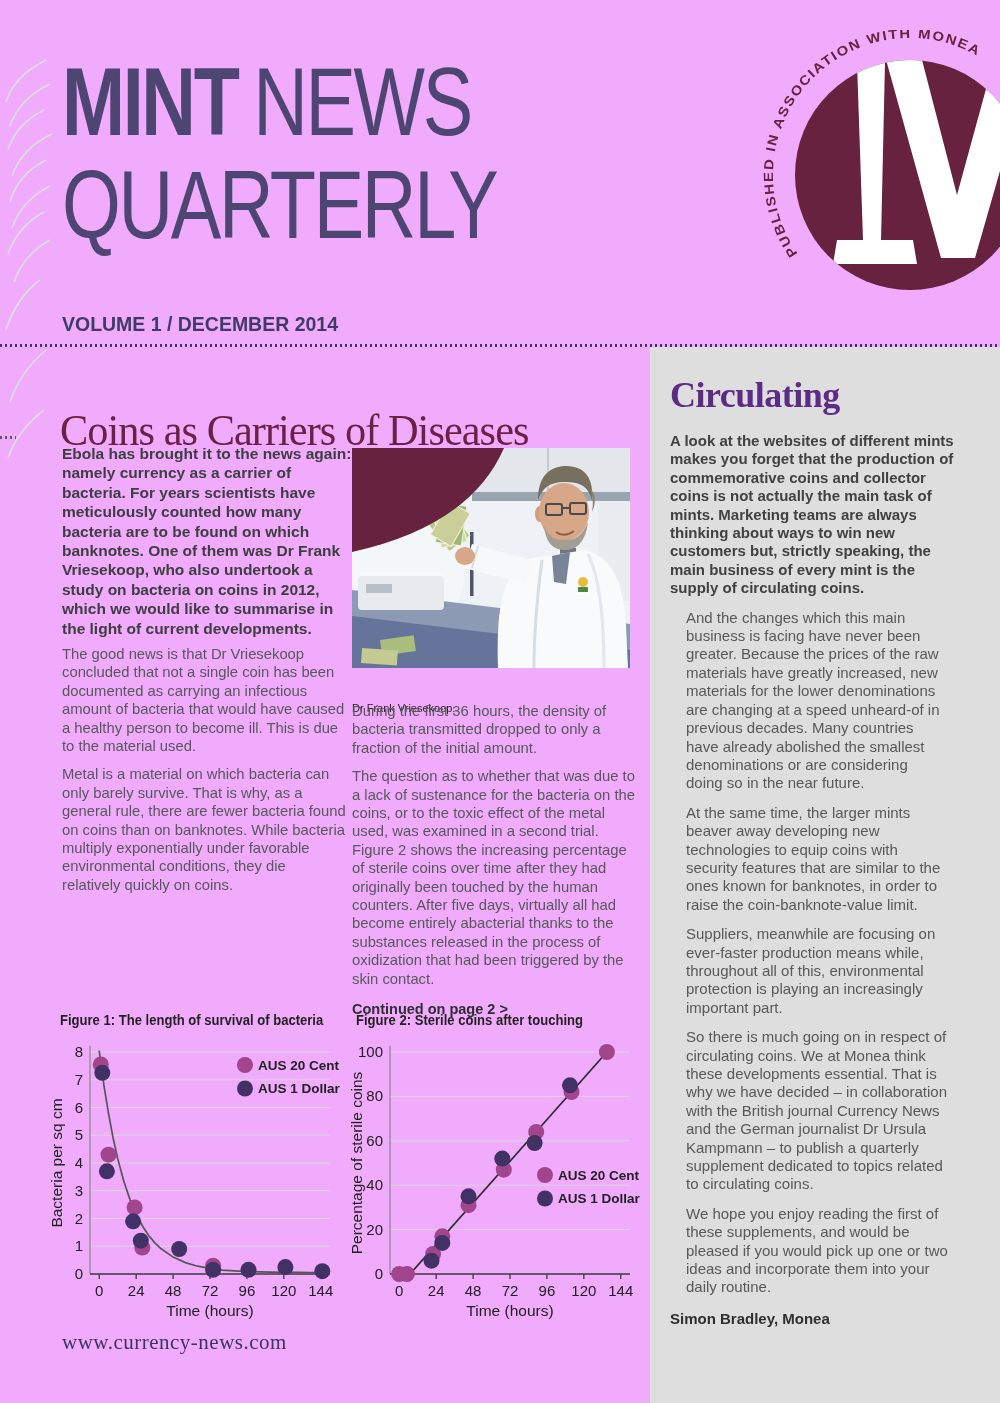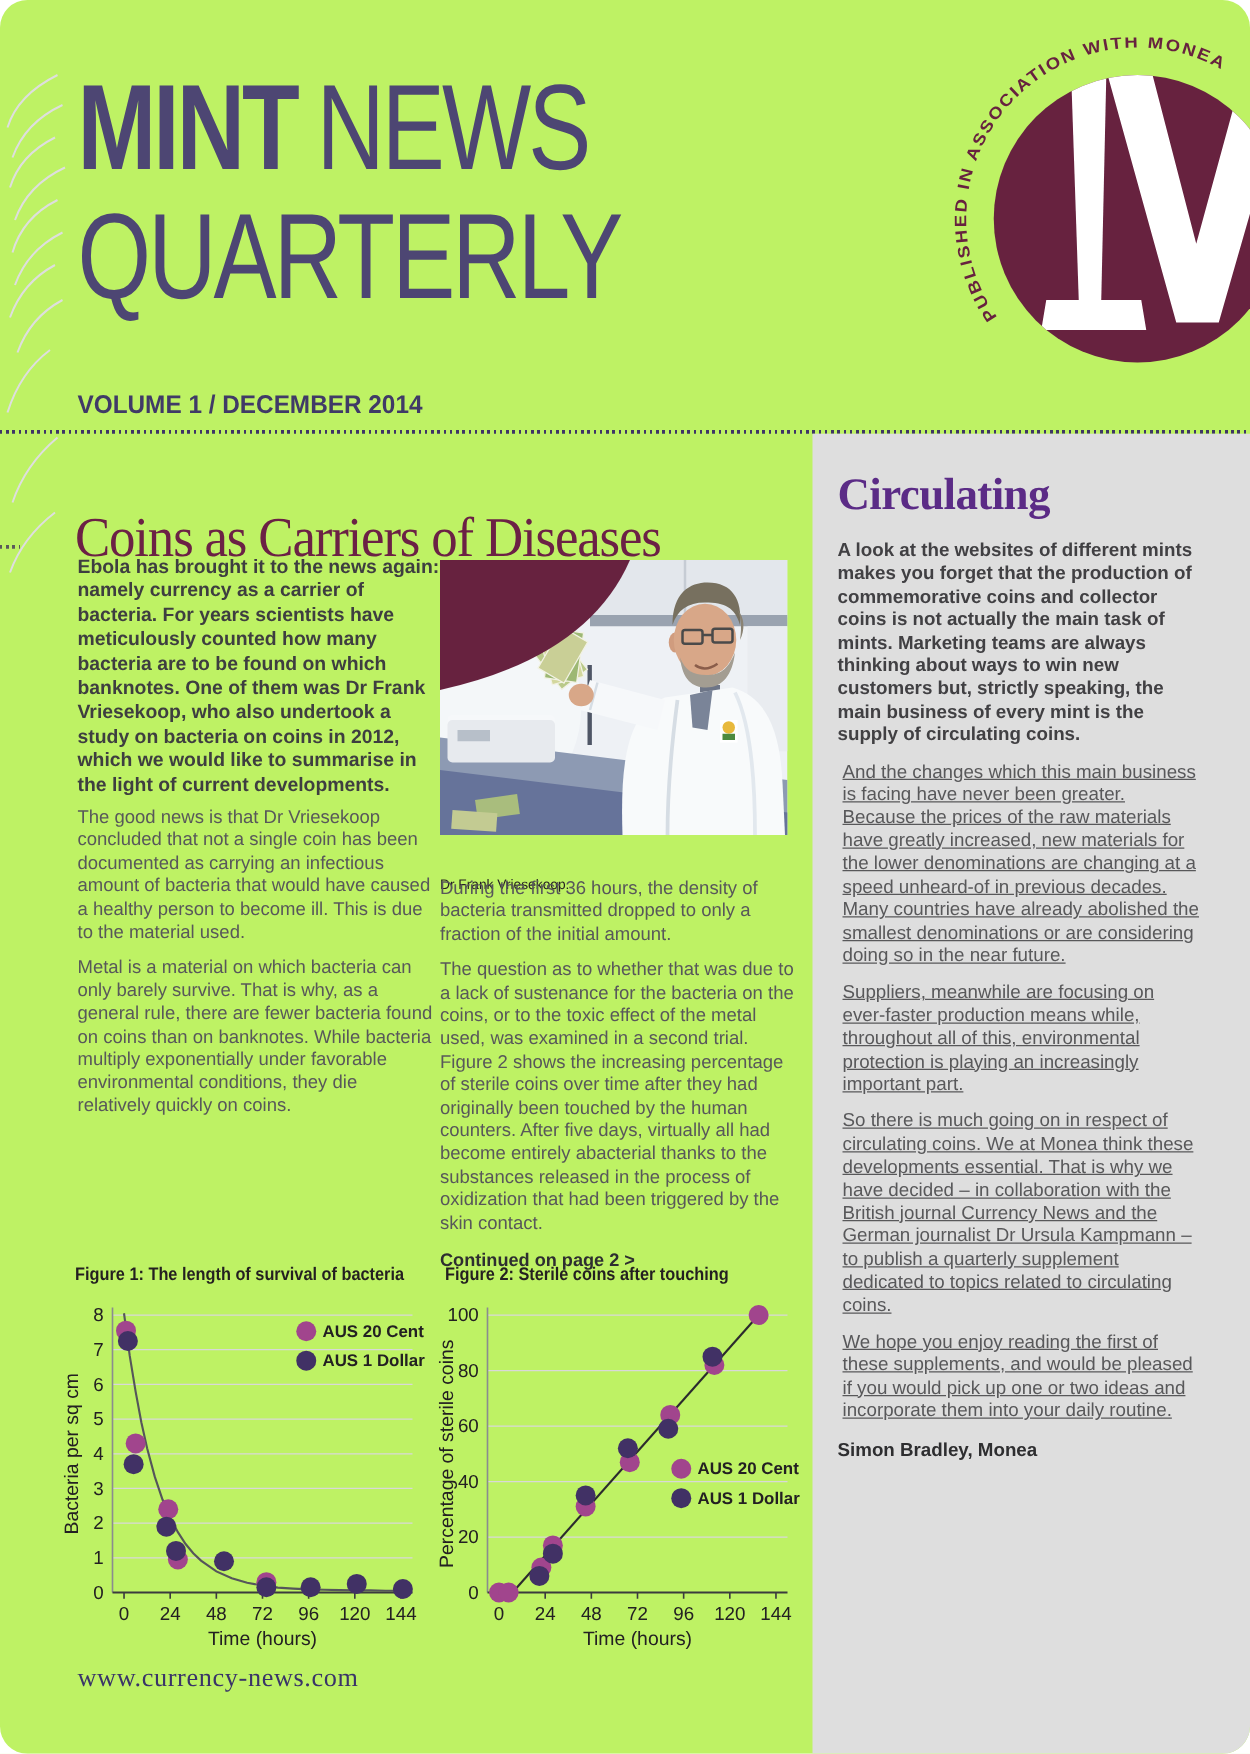--- a/index.html
+++ b/index.html
@@ -1,18 +1,18 @@
 <!DOCTYPE html>
 <html><head>
 <meta charset="utf-8">
 <title>Mint News Quarterly</title>
 <style>
   html,body{margin:0;padding:0;background:#ffffff;}
-  .page{position:relative;width:1000px;height:1403px;background:#bef264;overflow:hidden;
-        font-family:"Liberation Sans","DejaVu Sans",sans-serif;color:#58585a;border-radius:22px;}
+  .page{position:relative;width:1000px;height:1403px;background:#f0abfc;overflow:hidden;
+        font-family:"Liberation Sans","DejaVu Sans",sans-serif;color:#58585a;}
 
   
   .masthead{position:absolute;left:62px;top:50px;color:#4d4673;
             transform:scaleX(0.78);transform-origin:left top;
             font-size:97px;line-height:103px;letter-spacing:-3px;white-space:nowrap;}
   .masthead .b{font-weight:700;}
   .masthead .l{font-weight:400;}
   .masthead .gap{display:inline-block;width:20px;}
   .volume{position:absolute;left:62px;top:312px;font-size:20.5px;font-weight:700;color:#403a67;
           transform:scaleX(0.95);transform-origin:left top;white-space:nowrap;}
@@ -43,21 +43,21 @@
   svg.chart text.tick{font:15px "Liberation Sans",sans-serif;fill:#232022;}
   svg.chart text.axis{font:15.5px "Liberation Sans",sans-serif;fill:#232022;}
   svg.chart text.legend{font:600 13.5px "Liberation Sans",sans-serif;fill:#232022;}
 
   
   .sidebar{position:absolute;left:650px;top:347px;width:350px;height:1056px;background:#dedede;}
   .sidebar-inner{padding:28px 36px 0 20px;}
   .sidebar h2{margin:0 0 16px;font-family:"Liberation Serif","DejaVu Serif",serif;
               font-size:36px;line-height:41px;color:#5b2b86;font-weight:700;letter-spacing:-0.5px;}
   .sidebar .slead{font-weight:700;color:#414043;font-size:15px;line-height:18.4px;margin:0 0 11px;}
-  .sidebar p.sbody{font-size:15px;line-height:18.4px;margin:0 4px 11px;color:#58585a;text-decoration:underline;}
+  .sidebar p.sbody{font-size:15px;line-height:18.4px;margin:0 16px 11px;color:#58585a;}
   .sidebar .byline{font-weight:700;color:#2e2e30;font-size:15px;margin-top:13px;}
 
   .footer{position:absolute;left:62px;top:1330px;font-family:"Liberation Serif","DejaVu Serif",serif;
           font-size:21px;color:#3a3468;letter-spacing:0.5px;}
 
   .sketch{position:absolute;left:0;top:50px;}
   .logo{position:absolute;left:745px;top:30px;}
 </style>
 </head>
 <body>
@@ -280,20 +280,21 @@
       <text x="208" y="139.6" class="legend">AUS 20 Cent</text>
       <circle cx="195" cy="158.5" r="8" fill="#413165"></circle>
       <text x="208" y="163.1" class="legend">AUS 1 Dollar</text>
     </svg>
 
   <div class="sidebar">
     <div class="sidebar-inner">
       <h2><span>Circulating</span><br></h2>
       <p class="slead">A look at the websites of different mints makes you forget that the production of commemorative coins and collector coins is not actually the main task of mints. Marketing teams are always thinking about ways to win new customers but, strictly speaking, the main business of every mint is the supply of circulating coins.</p>
       <p class="sbody">And the changes which this main business is facing have never been greater. Because the prices of the raw materials have greatly increased, new materials for the lower denominations are changing at a speed unheard-of in previous decades. Many countries have already abolished the smallest denominations or are considering doing so in the near future.</p>
+      <p class="sbody">At the same time, the larger mints beaver away developing new technologies to equip coins with security features that are similar to the ones known for banknotes, in order to raise the coin-banknote-value limit.</p>
       <p class="sbody">Suppliers, meanwhile are focusing on ever-faster production means while, throughout all of this, environmental protection is playing an increasingly important part.</p>
       <p class="sbody">So there is much going on in respect of circulating coins. We at Monea think these developments essential. That is why we have decided – in collaboration with the British journal Currency News and the German journalist Dr Ursula Kampmann – to publish a quarterly supplement dedicated to topics related to circulating coins.</p>
       <p class="sbody">We hope you enjoy reading the first of these supplements, and would be pleased if you would pick up one or two ideas and incorporate them into your daily routine.</p>
       <div class="byline">Simon Bradley, Monea</div>
     </div>
   </div>
 
   <div class="footer">www.currency-news.com</div>
 
 </div>

